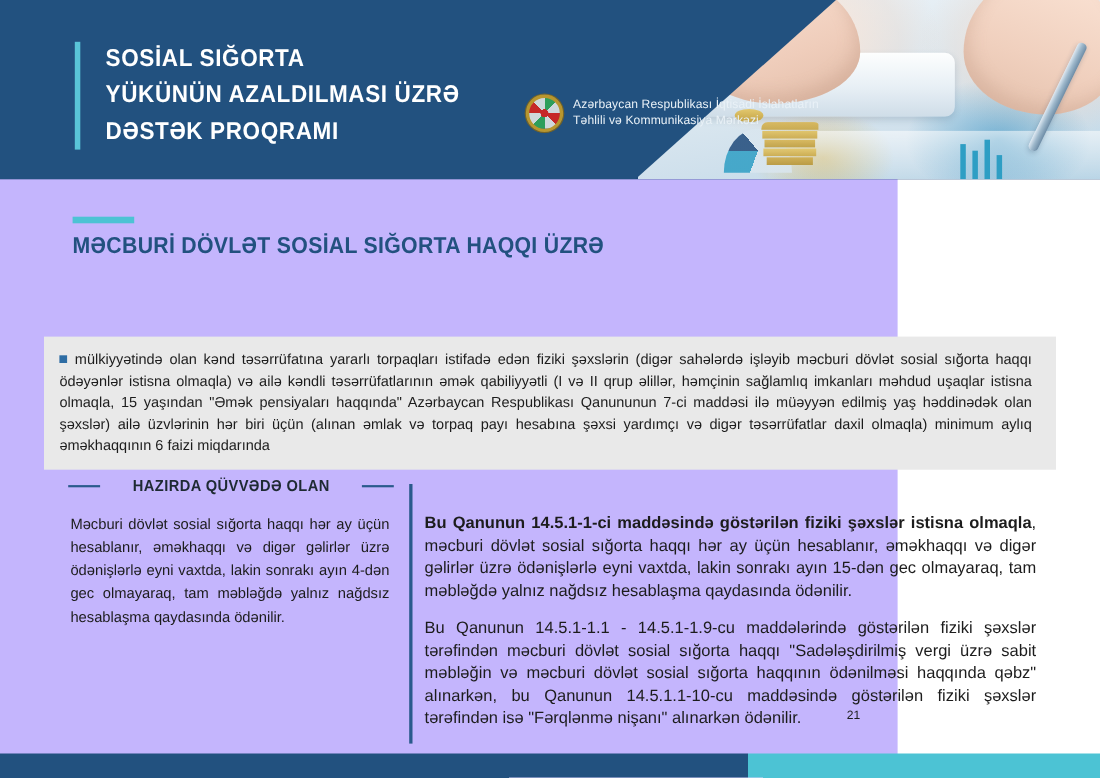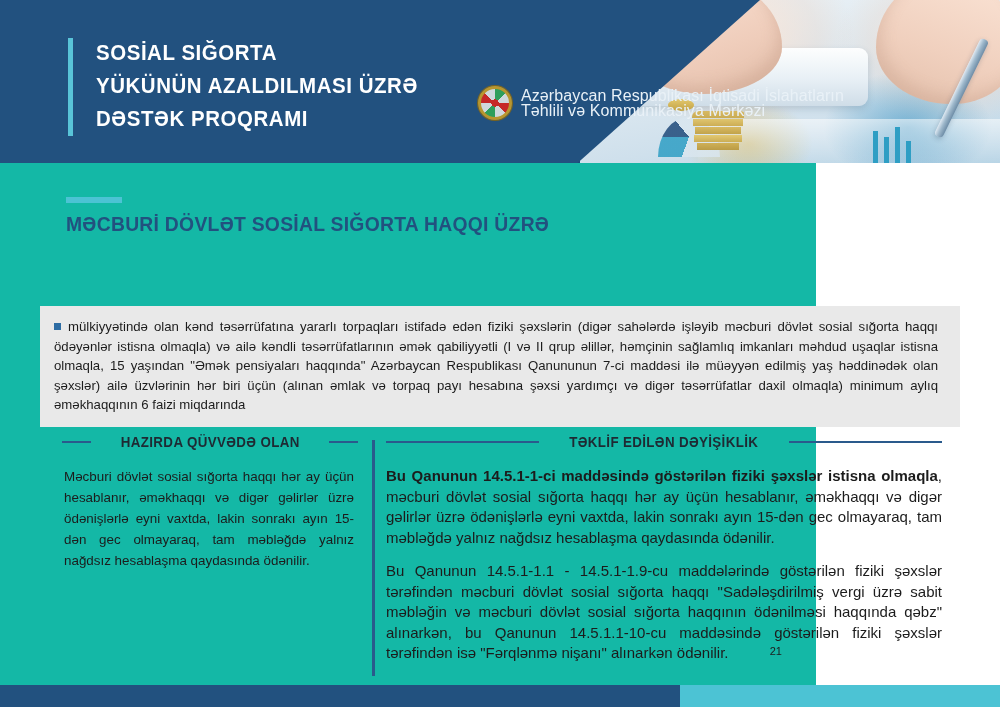--- a/index.html
+++ b/index.html
@@ -10,21 +10,21 @@
     height: 707px;
     overflow: hidden;
     background: #ffffff;
     font-family: "Liberation Sans", "DejaVu Sans", sans-serif;
   }
 
   .page {
     position: relative;
     width: 816px;
     height: 707px;
-    background: #14b8a6;
+    background: #c4b5fd;
   }
 
   
   .banner {
     position: absolute;
     left: 0; top: 0;
     width: 1000px;
     height: 163px;
     overflow: hidden;
     background: #1f4a7a;
@@ -164,21 +164,21 @@
         #cfd8dc 135deg 180deg,
         #2e9e5b 180deg 225deg,
         #cfd8dc 225deg 270deg,
         #c62828 270deg 315deg,
         #cfd8dc 315deg 360deg);
     border: 3px solid #b8962e;
     box-shadow: 0 0 0 1px #7a6420;
   }
   .logo-text {
     color: #e9f1f7;
-    font-size: 16px;
+    font-size: 11px;
     line-height: 15px;
     white-space: pre-line;
     letter-spacing: 0.1px;
   }
 
   
   .sec-accent {
     position: absolute;
     left: 66px; top: 197px;
     width: 56px; height: 6px;
@@ -342,29 +342,24 @@
       <span class="bullet-sq"></span><span>mülkiyyətində olan kənd təsərrüfatına yararlı torpaqları istifadə edən fiziki şəxslərin (digər sahələrdə işləyib məcburi dövlət sosial sığorta haqqı ödəyənlər istisna olmaqla) və ailə kəndli təsərrüfatlarının əmək qabiliyyətli (I və II qrup əlillər, həmçinin sağlamlıq imkanları məhdud uşaqlar istisna olmaqla, 15 yaşından "Əmək pensiyaları haqqında" Azərbaycan Respublikası Qanununun 7-ci maddəsi ilə müəyyən edilmiş yaş həddinədək olan şəxslər) ailə üzvlərinin hər biri üçün (alınan əmlak və torpaq payı hesabına şəxsi yardımçı və digər təsərrüfatlar daxil olmaqla) minimum aylıq əməkhaqqının 6 faizi miqdarında</span>
     </div>
   </div>
 
   <div class="col-head" id="col-head-left">
     <div class="rule"></div>
     <div class="label">HAZIRDA QÜVVƏDƏ OLAN</div>
     <div class="rule"></div>
   </div>
 
-  <div class="col-head" id="col-head-right">
-    <div class="rule"></div>
-    <div class="label">TƏKLİF EDİLƏN DƏYİŞİKLİK</div>
-    <div class="rule"></div>
-  </div>
 
   <div class="col-divider"></div>
 
-  <div class="col-left">Məcburi dövlət sosial sığorta haqqı hər ay üçün hesablanır, əməkhaqqı və digər gəlirlər üzrə ödənişlərlə eyni vaxtda, lakin sonrakı ayın 15-dən gec olmayaraq, tam məbləğdə yalnız nağdsız hesablaşma qaydasında ödənilir.</div>
+  <div class="col-left">Məcburi dövlət sosial sığorta haqqı hər ay üçün hesablanır, əməkhaqqı və digər gəlirlər üzrə ödənişlərlə eyni vaxtda, lakin sonrakı ayın 4-dən gec olmayaraq, tam məbləğdə yalnız nağdsız hesablaşma qaydasında ödənilir.</div>
 
   <div class="col-right">
     <p><b>Bu Qanunun 14.5.1-1-ci maddəsində göstərilən fiziki şəxslər istisna olmaqla</b><span>, məcburi dövlət sosial sığorta haqqı hər ay üçün hesablanır, əməkhaqqı və digər gəlirlər üzrə ödənişlərlə eyni vaxtda, lakin sonrakı ayın 15-dən gec olmayaraq, tam məbləğdə yalnız nağdsız hesablaşma qaydasında ödənilir.</span></p>
     <p>Bu Qanunun 14.5.1-1.1 - 14.5.1-1.9-cu maddələrində göstərilən fiziki şəxslər tərəfindən məcburi dövlət sosial sığorta haqqı "Sadələşdirilmiş vergi üzrə sabit məbləğin və məcburi dövlət sosial sığorta haqqının ödənilməsi haqqında qəbz" alınarkən, bu Qanunun 14.5.1.1-10-cu maddəsində göstərilən fiziki şəxslər tərəfindən isə "Fərqlənmə nişanı" alınarkən ödənilir.</p>
   </div>
 
   <div class="page-num">21</div>
 
   <div class="footer">
     <div class="footer-navy"></div>

